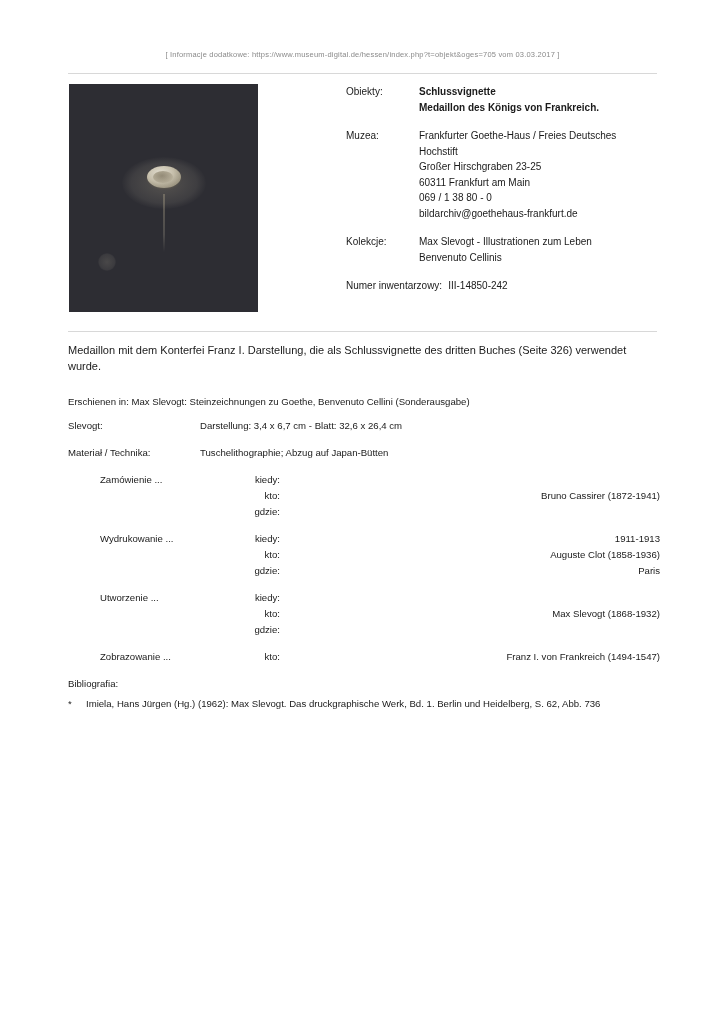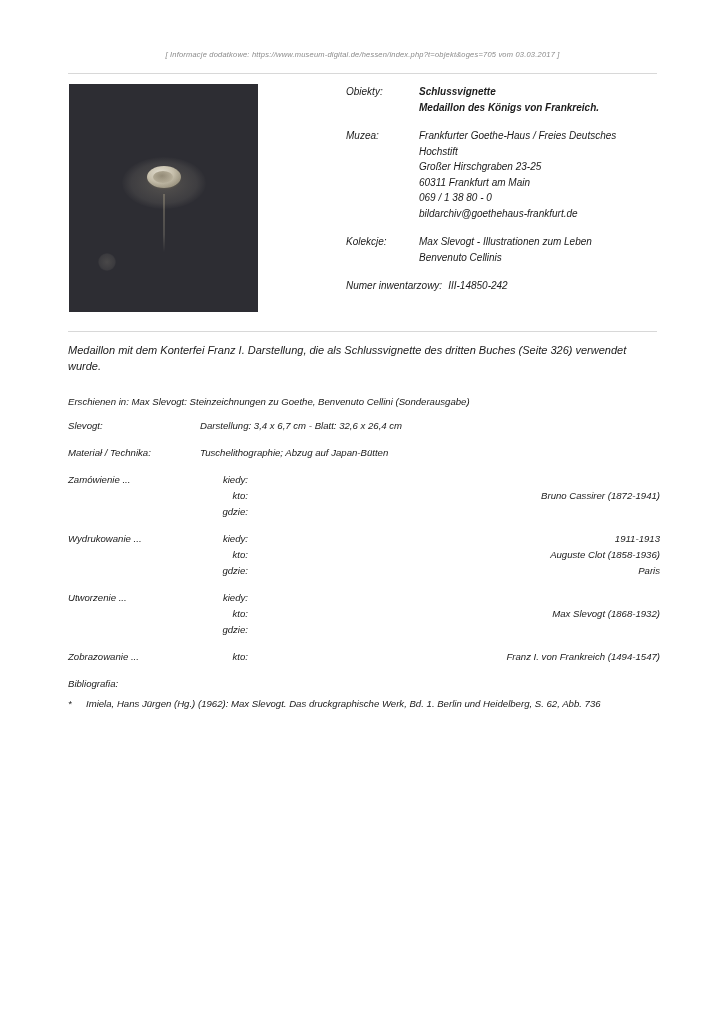--- a/index.html
+++ b/index.html
@@ -14,21 +14,20 @@
     color: #1a1a1a;
     -webkit-font-smoothing: antialiased;
   }
   .page {
     position: relative;
     width: 725px;
     height: 1024px;
     box-sizing: border-box;
     padding: 12px;
     overflow: hidden;
-    font-style: italic;
   }
   .source-line {
     position: absolute;
     left: 0;
     right: 0;
     top: 50px;
     text-align: center;
     font-size: 7.5px;
     color: #8a8a8a;
     letter-spacing: 0.2px;
@@ -171,20 +170,21 @@
   }
   .frow .flabel {
     flex: 0 0 132px;
     width: 132px;
   }
   .frow .fvalue { flex: 1 1 auto; }
 
   .evrow {
     display: flex;
     margin-bottom: 11px;
+    margin-left: 32px;
   }
   .evrow .elabel {
     flex: 0 0 132px;
     width: 132px;
   }
   .evrow .etable {
     flex: 1 1 auto;
   }
   .evline {
     display: flex;

